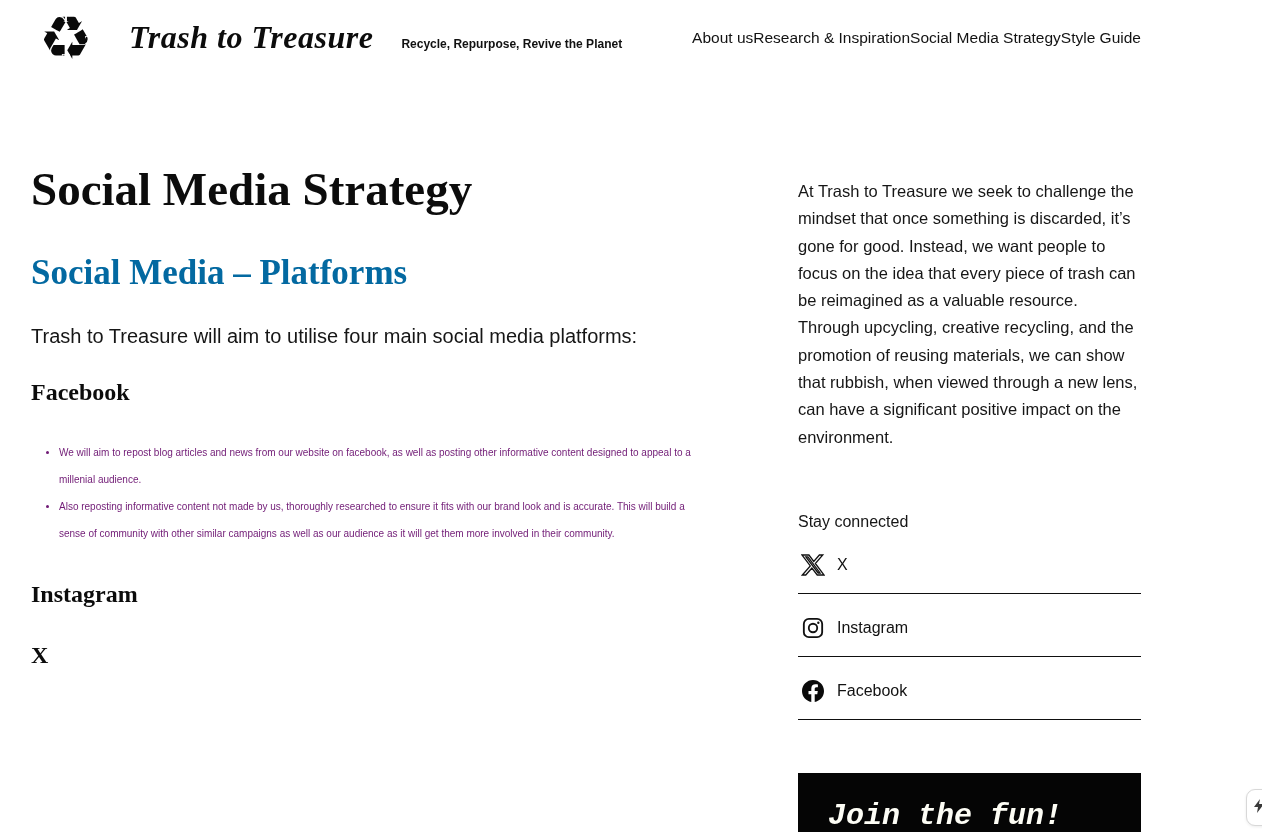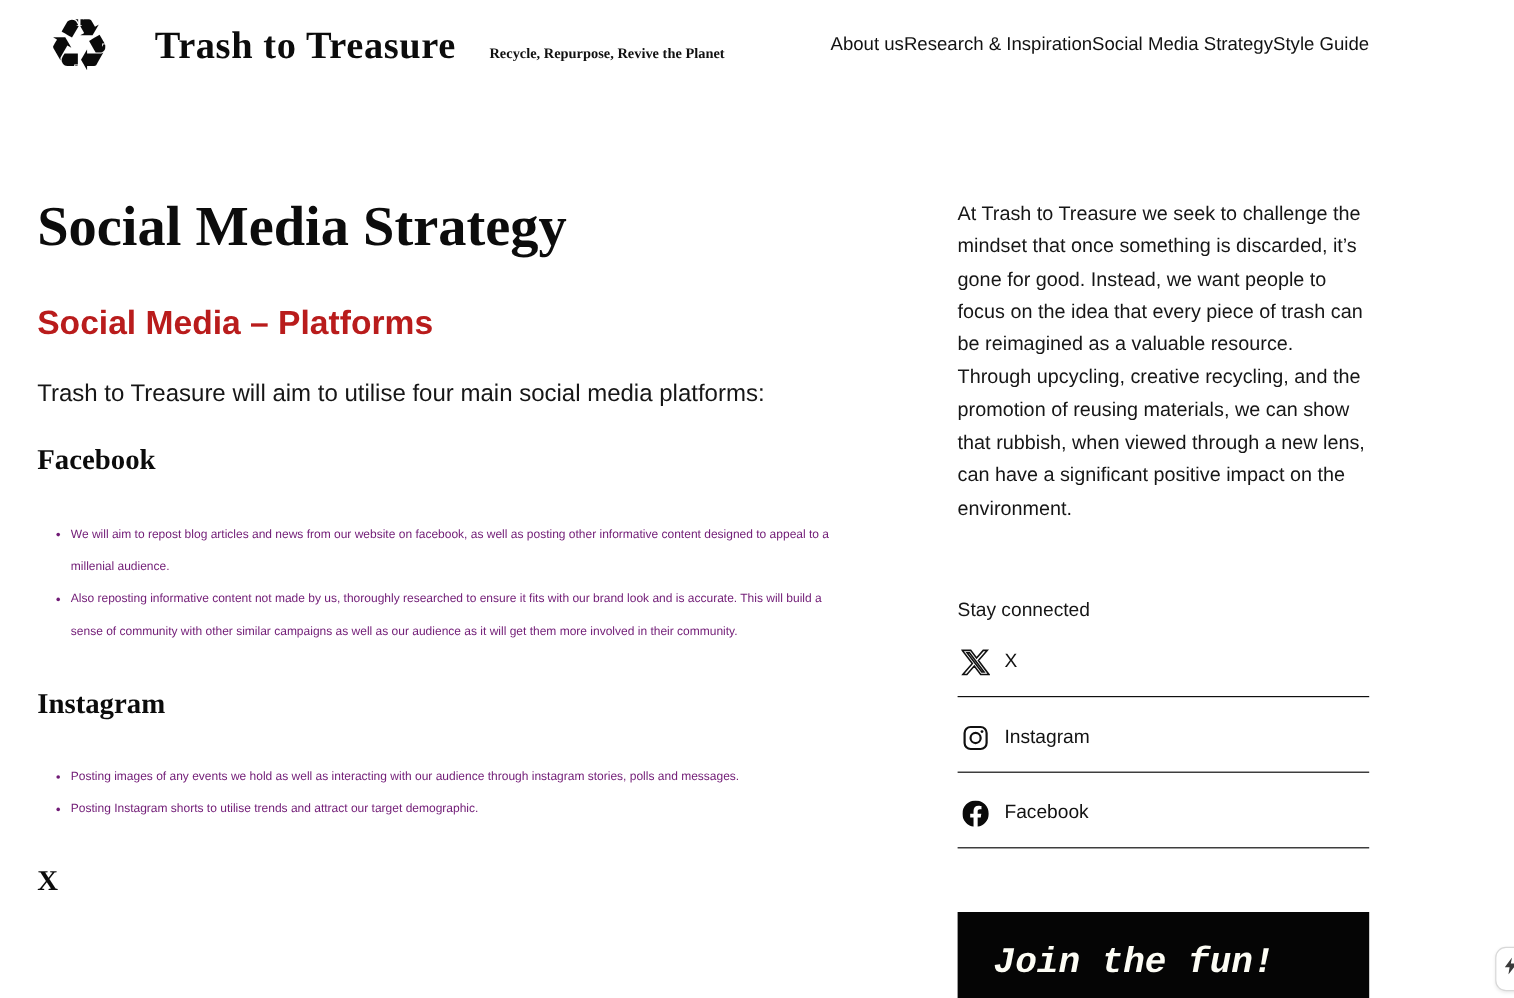--- a/index.html
+++ b/index.html
@@ -37,29 +37,30 @@
     font-size: 12px;
     color: #ffffff;
     line-height: 1;
   }
   .logo .lt1 { top: 5px; left: 50%; transform: translateX(-50%); }
   .logo .lt2 { top: 27px; right: 9px; }
   .logo .lt3 { bottom: 5px; left: 44%; }
   .brand { display: flex; align-items: baseline; margin-left: 27px; }
   .site-title {
     font-family: "Liberation Serif", serif;
+    font-style: italic;
     font-weight: bold;
     font-size: 32px;
     letter-spacing: 0.5px;
     color: #0c0c0c;
     cursor: pointer;
     white-space: nowrap;
   }
   .tagline {
-    font-family: Liberation Serif, serif;
+    font-family: Liberation Sans, sans-serif;
     font-size: 12px;
     font-weight: 600;
     margin-left: 28px;
     color: #111;
     white-space: nowrap;
   }
   nav {
     margin-left: auto;
     display: flex;
   }
@@ -82,26 +83,26 @@
   aside { width: 343px; flex: 0 0 auto; }
 
   h1 {
     font-family: "Liberation Serif", serif;
     font-weight: bold;
     font-size: 47px;
     line-height: 1.16;
     color: #0c0c0c;
   }
   h2 {
-    font-family: Liberation Sans, sans-serif;
-    font-weight: bold;
-    font-size: 28px;
+    font-family: Liberation Serif, serif;
+    font-weight: bold;
+    font-size: 35px;
     line-height: 1.1;
     margin-top: 37px;
-    color: #b91c1c;
+    color: #0369a1;
   }
   .intro {
     margin-top: 35px;
     font-size: 20px;
     line-height: 18px;
     color: #161616;
   }
   h3.platform {
     font-family: "Liberation Serif", serif;
     font-weight: bold;
@@ -116,21 +117,21 @@
   }
   ul.bullets li {
     font-size: 10px;
     line-height: 27px;
     color: #701a75;
     padding-right: 30px;
   }
 
   
   .mission {
-    margin-top: 3px;
+    margin-top: 16px;
     font-size: 16.5px;
     line-height: 27.3px;
     color: #161616;
   }
   .stay {
     margin-top: 62px;
     font-size: 16px;
     color: #161616;
   }
   .social-row {
@@ -207,24 +208,20 @@
       <h1>Social Media Strategy</h1>
       <h2>Social Media – Platforms</h2>
       <p class="intro">Trash to Treasure will aim to utilise four main social media platforms:</p>
       <div id="platforms">
           <h3 class="platform">Facebook</h3>
           <ul class="bullets">
             <li>We will aim to repost blog articles and news from our website on facebook, as well as posting other informative content designed to appeal to a millenial audience.</li>
             <li>Also reposting informative content not made by us, thoroughly researched to ensure it fits with our brand look and is accurate. This will build a sense of community with other similar campaigns as well as our audience as it will get them more involved in their community.</li>
           </ul>
           <h3 class="platform">Instagram</h3>
-          <ul class="bullets">
-            <li>Posting images of any events we hold as well as interacting with our audience through instagram stories, polls and messages.</li>
-            <li>Posting Instagram shorts to utilise trends and attract our target demographic.</li>
-          </ul>
           <h3 class="platform">X</h3>
         </div>
     </main>
 
     <aside>
       <p class="mission">At Trash to Treasure we seek to challenge the mindset that once something is discarded, it’s gone for good. Instead, we want people to focus on the idea that every piece of trash can be reimagined as a valuable resource. Through upcycling, creative recycling, and the promotion of reusing materials, we can show that rubbish, when viewed through a new lens, can have a significant positive impact on the environment.</p>
       <p class="stay">Stay connected</p>
       <div id="social">
           <a class="social-row">
             <span class="s-icon">

